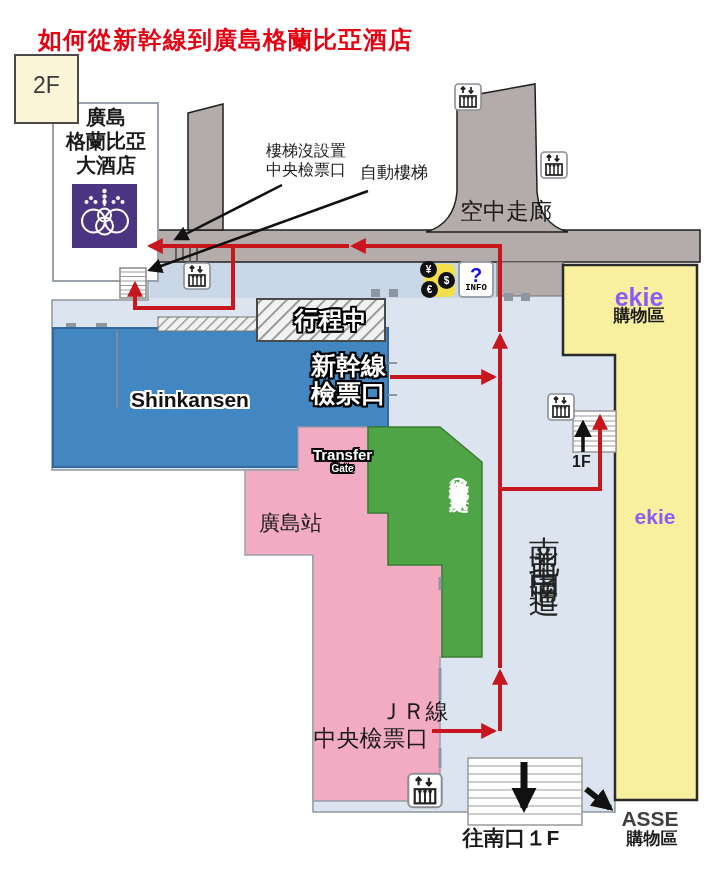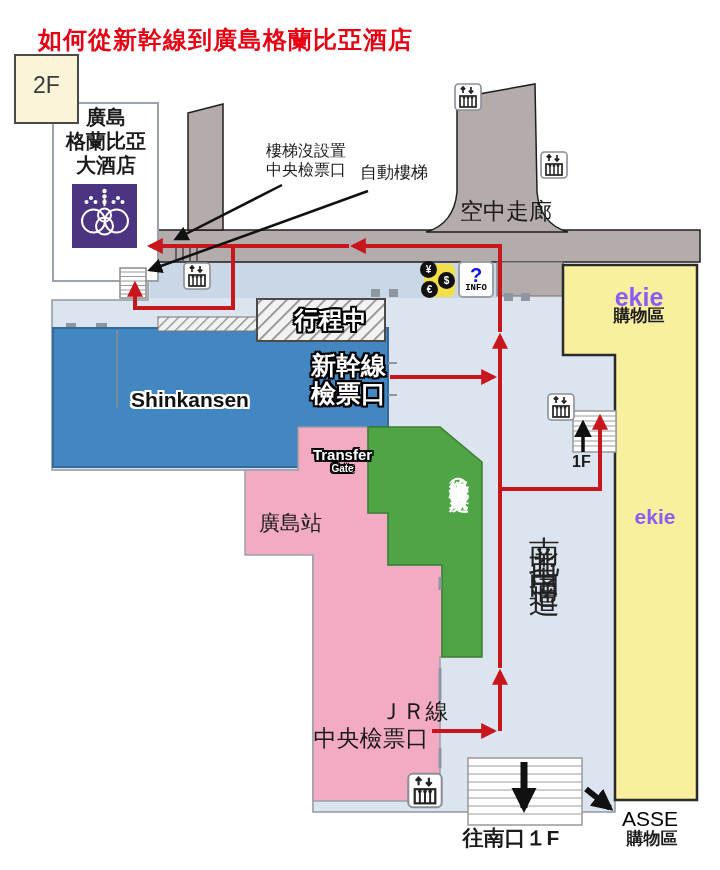--- a/index.html
+++ b/index.html
@@ -223,16 +223,16 @@
 
 <div class="t ctr ekie" style="left:639px;top:283px;font-size:25px">ekie</div>
 <div class="t ctr" style="left:639px;top:306px;font-size:17px;font-weight:bold">購物區</div>
 <div class="t ctr ekie" style="left:655px;top:505px;font-size:21px">ekie</div>
 
 <div class="t ctr" style="left:414px;top:699px;font-size:23px">ＪＲ線</div>
 <div class="t ctr" style="left:371px;top:726px;font-size:23px">中央檢票口</div>
 
 <div class="t ctr" style="left:511px;top:826px;font-size:21px;font-weight:bold">往南口１F</div>
 
-<div class="t ctr" style="left:650px;top:807px;font-size:21px;font-weight:normal;color:#000000">ASSE</div>
+<div class="t ctr" style="left:650px;top:807px;font-size:21px;font-weight:bold;color:#404040">ASSE</div>
 <div class="t ctr" style="left:652px;top:829px;font-size:17px;font-weight:bold">購物區</div>
 
 </div>
 
 </body></html>

